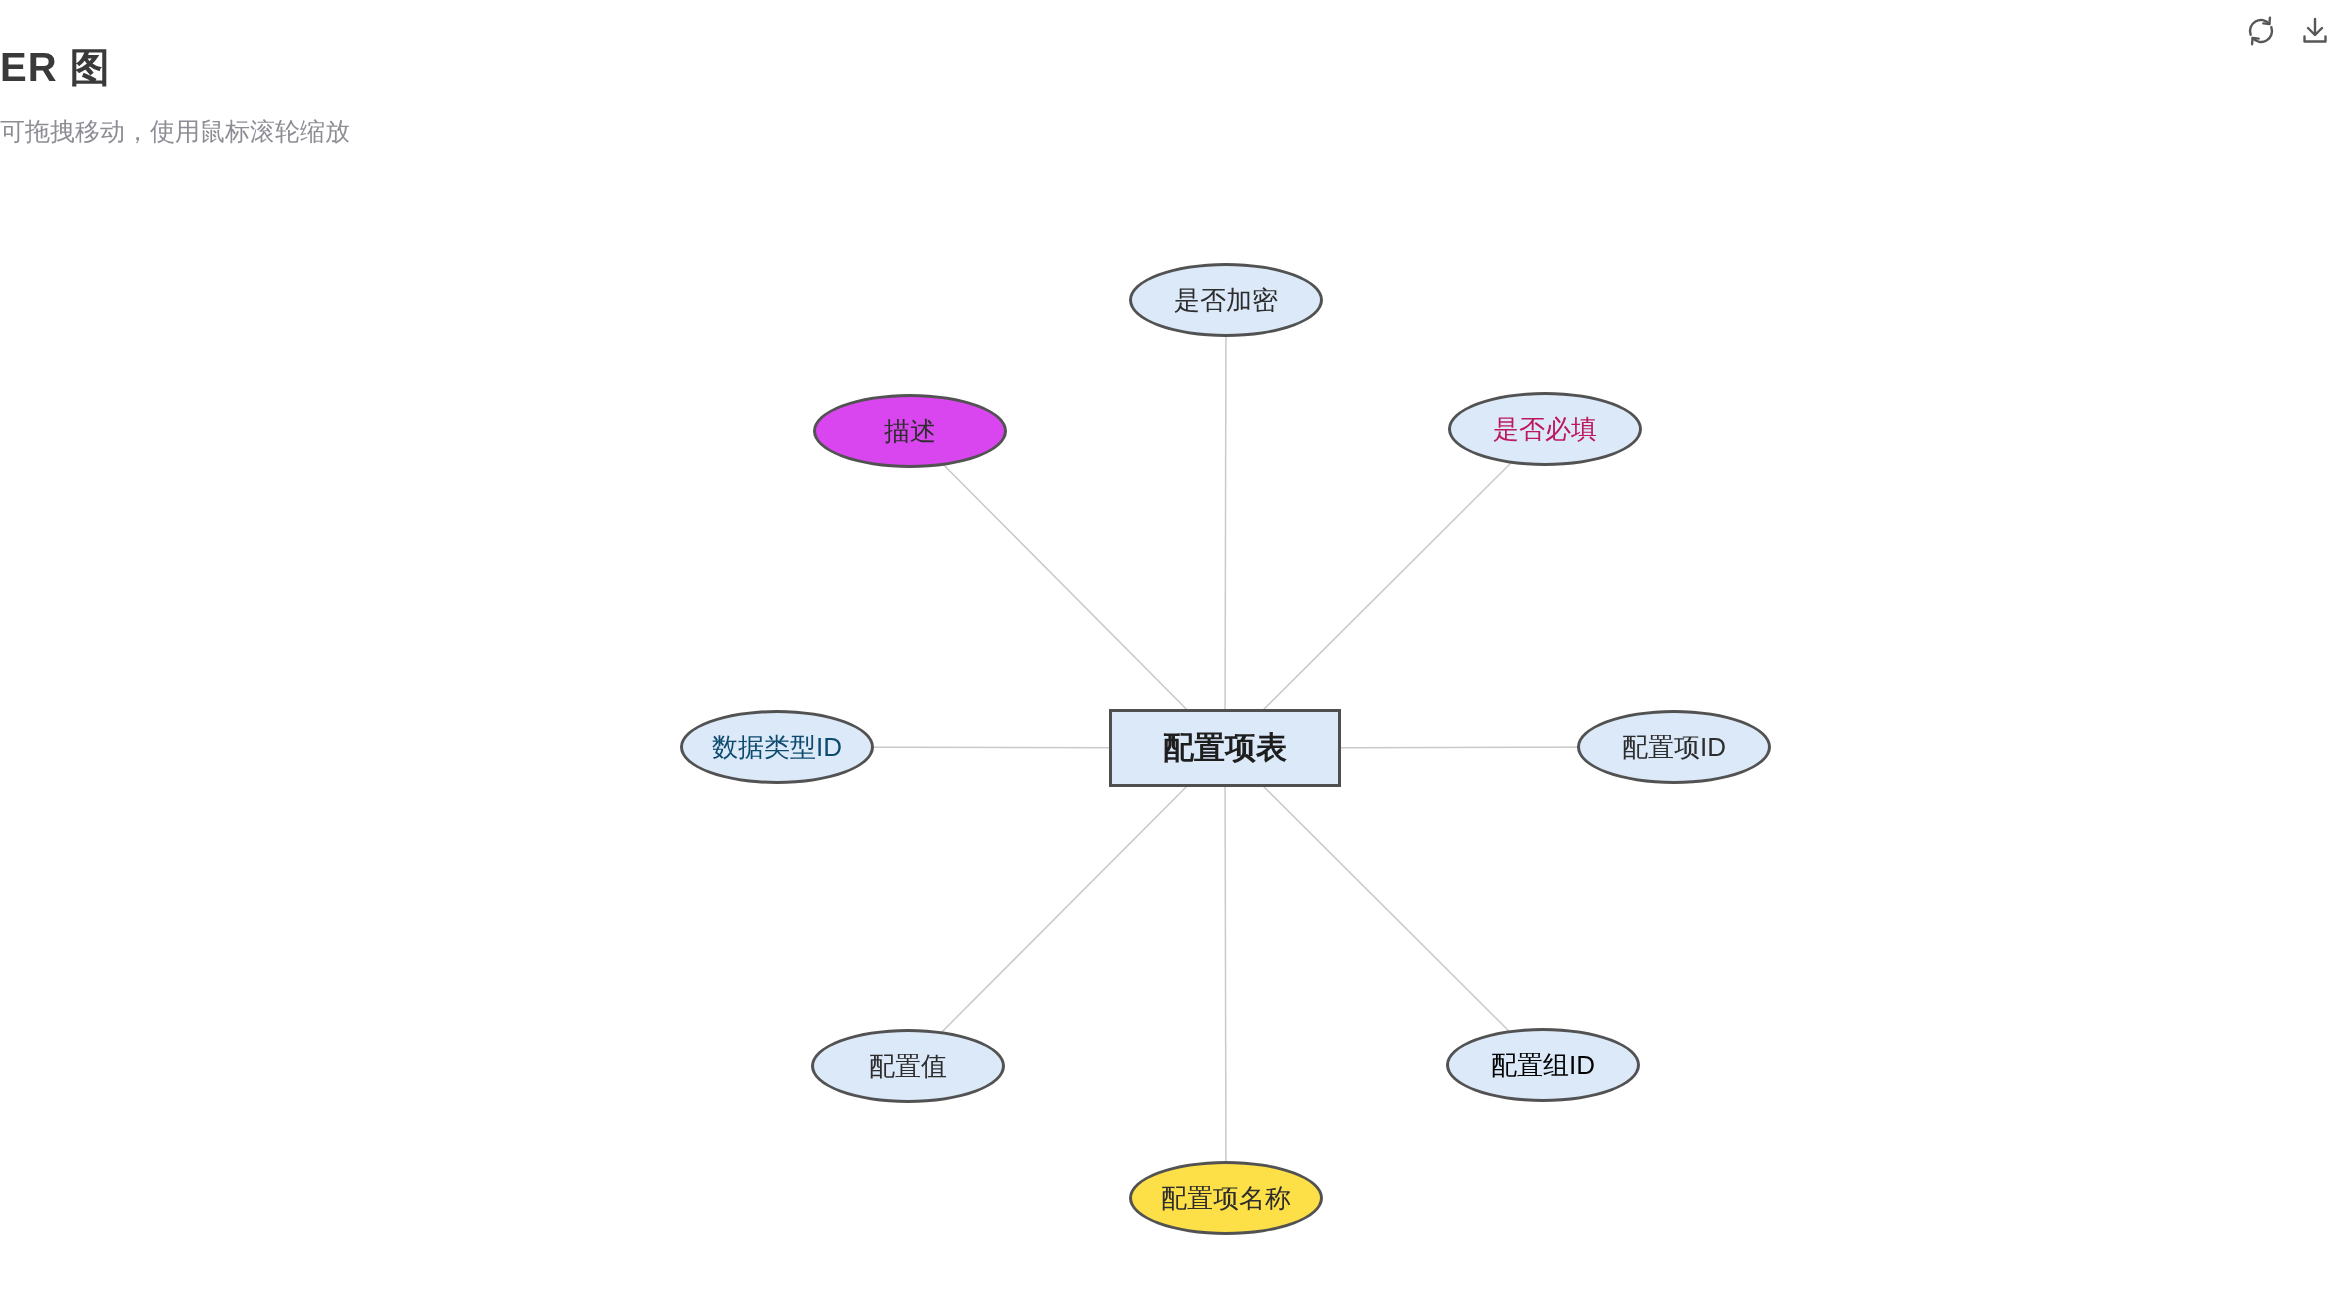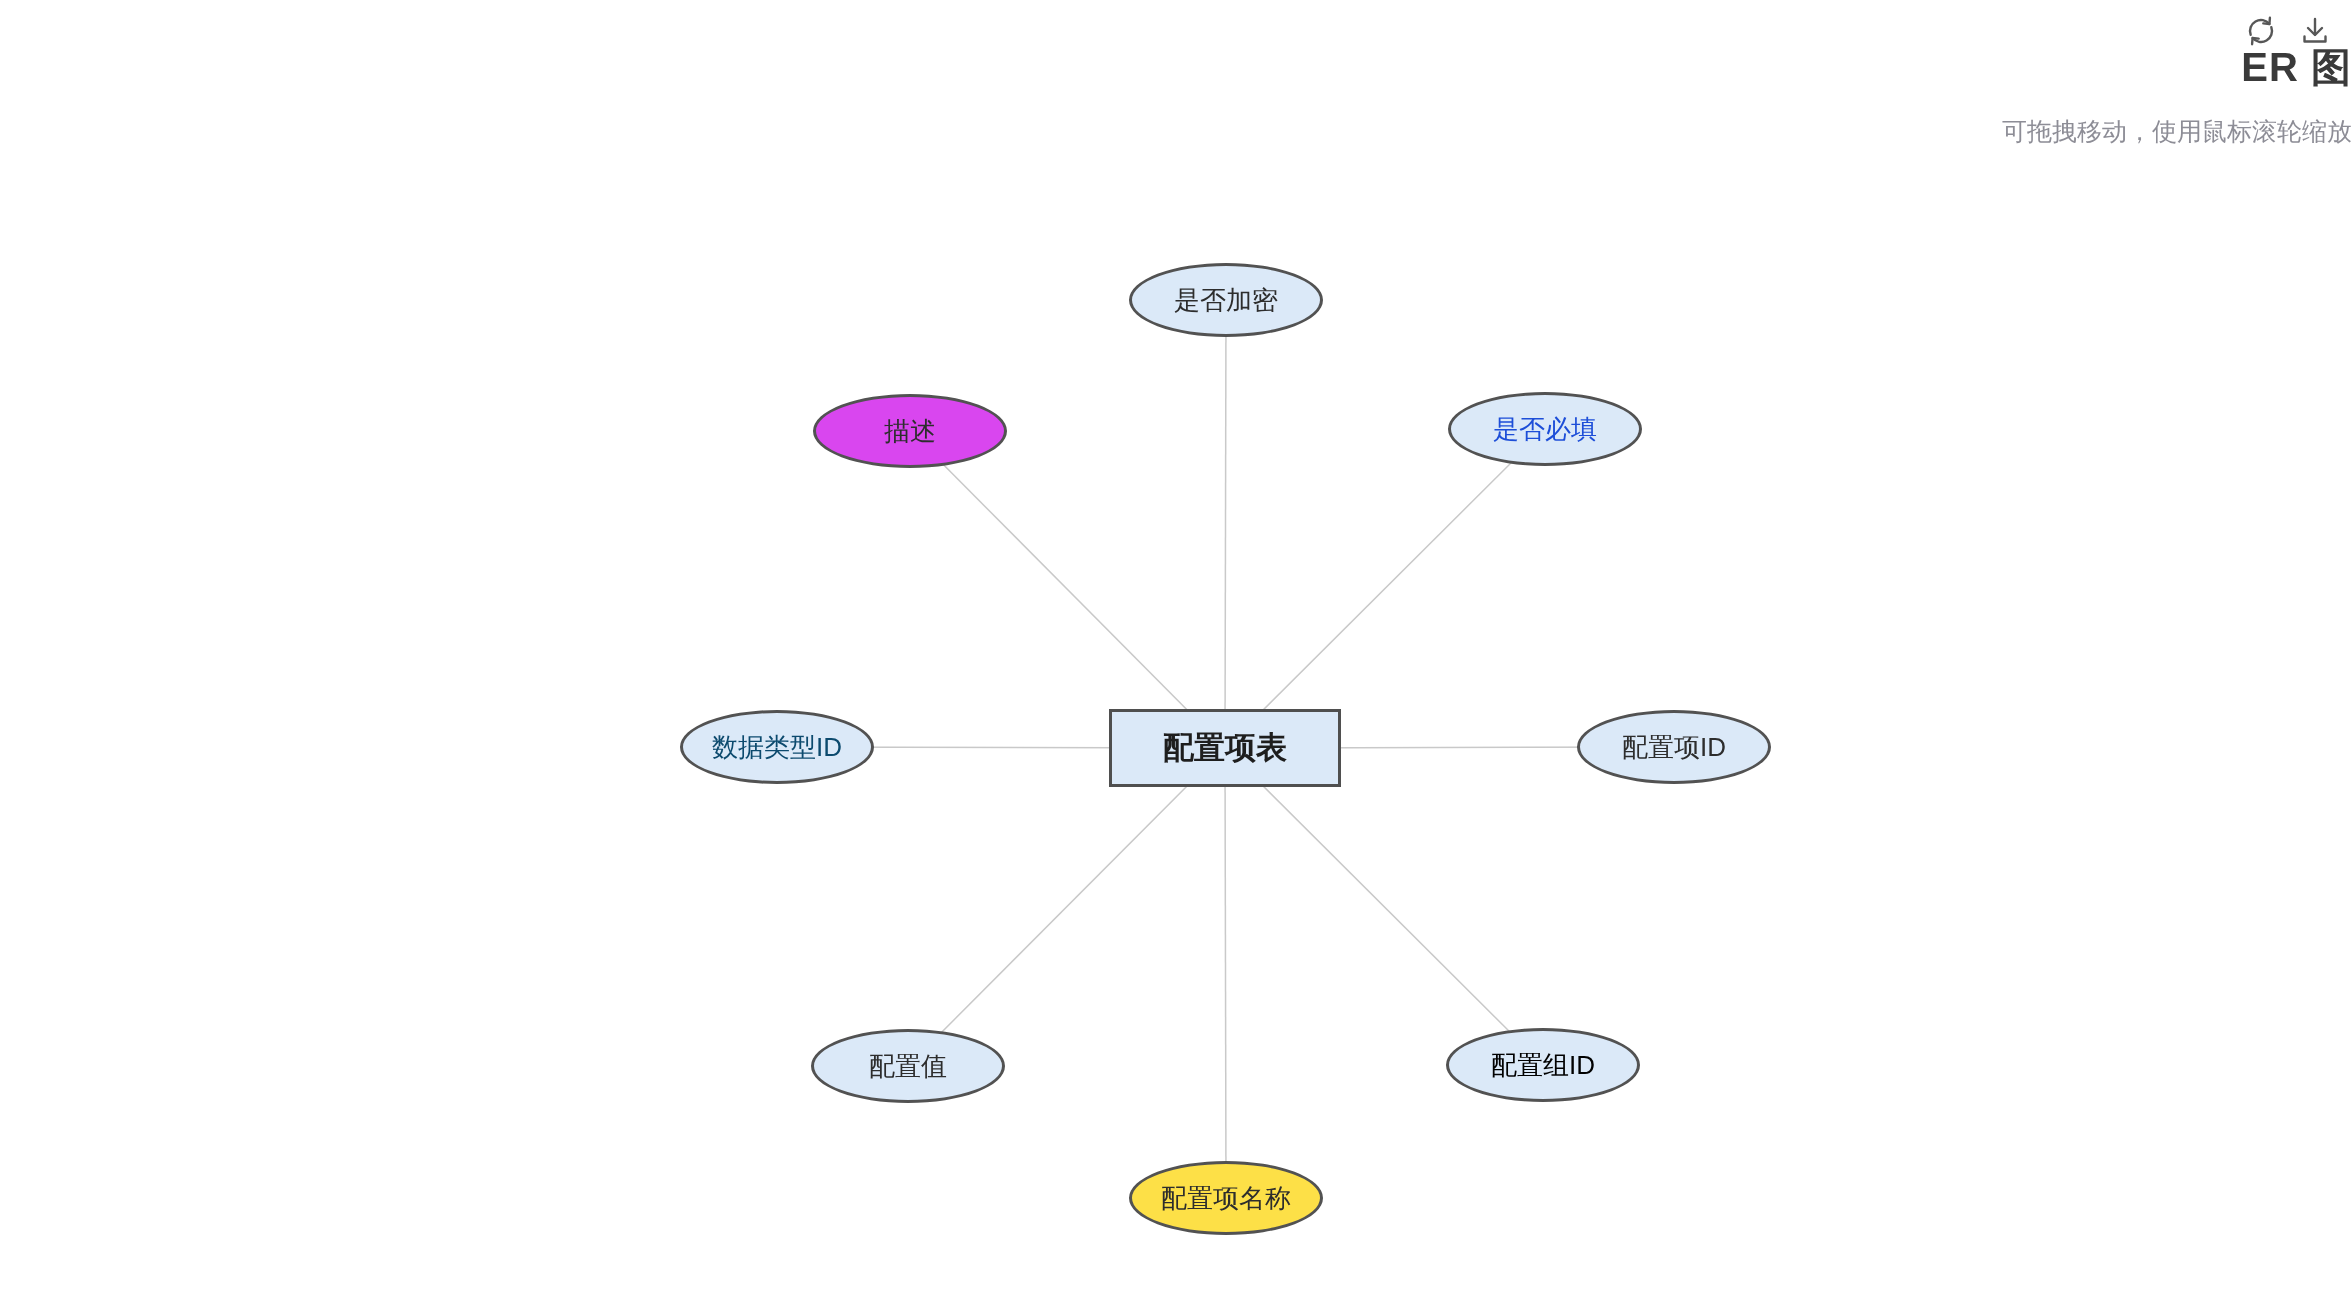--- a/index.html
+++ b/index.html
@@ -8,21 +8,21 @@
     width: 2352px;
     height: 1300px;
     overflow: hidden;
     background: #ffffff;
     font-family: "Liberation Sans", "DejaVu Sans", sans-serif;
   }
   .header {
     position: absolute;
     top: 0; left: 0;
     width: 100%;
-    text-align: right;
+    text-align: left;
     pointer-events: none;
   }
   .page-title {
     margin-top: 40px;
     font-size: 40px;
     font-weight: bold;
     color: #3a3a3a;
     letter-spacing: 1px;
   }
   .page-subtitle {
@@ -136,21 +136,21 @@
         <line x1="1225" y1="748" x2="1674" y2="747" stroke="#c9c9c9" stroke-width="1.5"></line>
         <line x1="1225" y1="748" x2="1543" y2="1065" stroke="#c9c9c9" stroke-width="1.5"></line>
         <line x1="1225" y1="748" x2="1226" y2="1198" stroke="#c9c9c9" stroke-width="1.5"></line>
         <line x1="1225" y1="748" x2="908" y2="1066" stroke="#c9c9c9" stroke-width="1.5"></line>
         <line x1="1225" y1="748" x2="777" y2="747" stroke="#c9c9c9" stroke-width="1.5"></line>
         <line x1="1225" y1="748" x2="910" y2="431" stroke="#c9c9c9" stroke-width="1.5"></line>
       </svg>
     <div class="entity-node" id="entity-node" style="left: 1225px; top: 748px; background: rgb(219, 233, 248); color: rgb(30, 30, 30);">配置项表</div>
 
   <div class="attr-node" style="left: 1226px; top: 300px; background: rgb(219, 233, 248); border-color: rgb(82, 82, 82); color: rgb(45, 45, 45);">是否加密</div>
-      <div class="attr-node" style="left: 1545px; top: 429px; background: rgb(219, 233, 248); border-color: rgb(82, 82, 82); color: #1d4ed8;">是否必填</div>
+      <div class="attr-node" style="left: 1545px; top: 429px; background: rgb(219, 233, 248); border-color: rgb(82, 82, 82); color: #be185d;">是否必填</div>
       <div class="attr-node" style="left: 1674px; top: 747px; background: rgb(219, 233, 248); border-color: rgb(82, 82, 82); color: rgb(45, 45, 45); text-align: right;">配置项ID</div>
       <div class="attr-node" style="left: 1543px; top: 1065px; background: rgb(219, 233, 248); border-color: rgb(82, 82, 82); color: #000000;">配置组ID</div>
       <div class="attr-node" style="left: 1226px; top: 1198px; background: #fde047; border-color: rgb(82, 82, 82); color: rgb(45, 45, 45);">配置项名称</div>
       <div class="attr-node" style="left: 908px; top: 1066px; background: rgb(219, 233, 248); border-color: rgb(82, 82, 82); color: rgb(45, 45, 45);">配置值</div>
       <div class="attr-node" style="left: 777px; top: 747px; background: rgb(219, 233, 248); border-color: rgb(82, 82, 82); color: #0c4a6e;">数据类型ID</div>
       <div class="attr-node" style="left: 910px; top: 431px; background: #d946ef; border-color: rgb(82, 82, 82); color: rgb(45, 45, 45);">描述</div>
     </div>
 
 </div>
 

